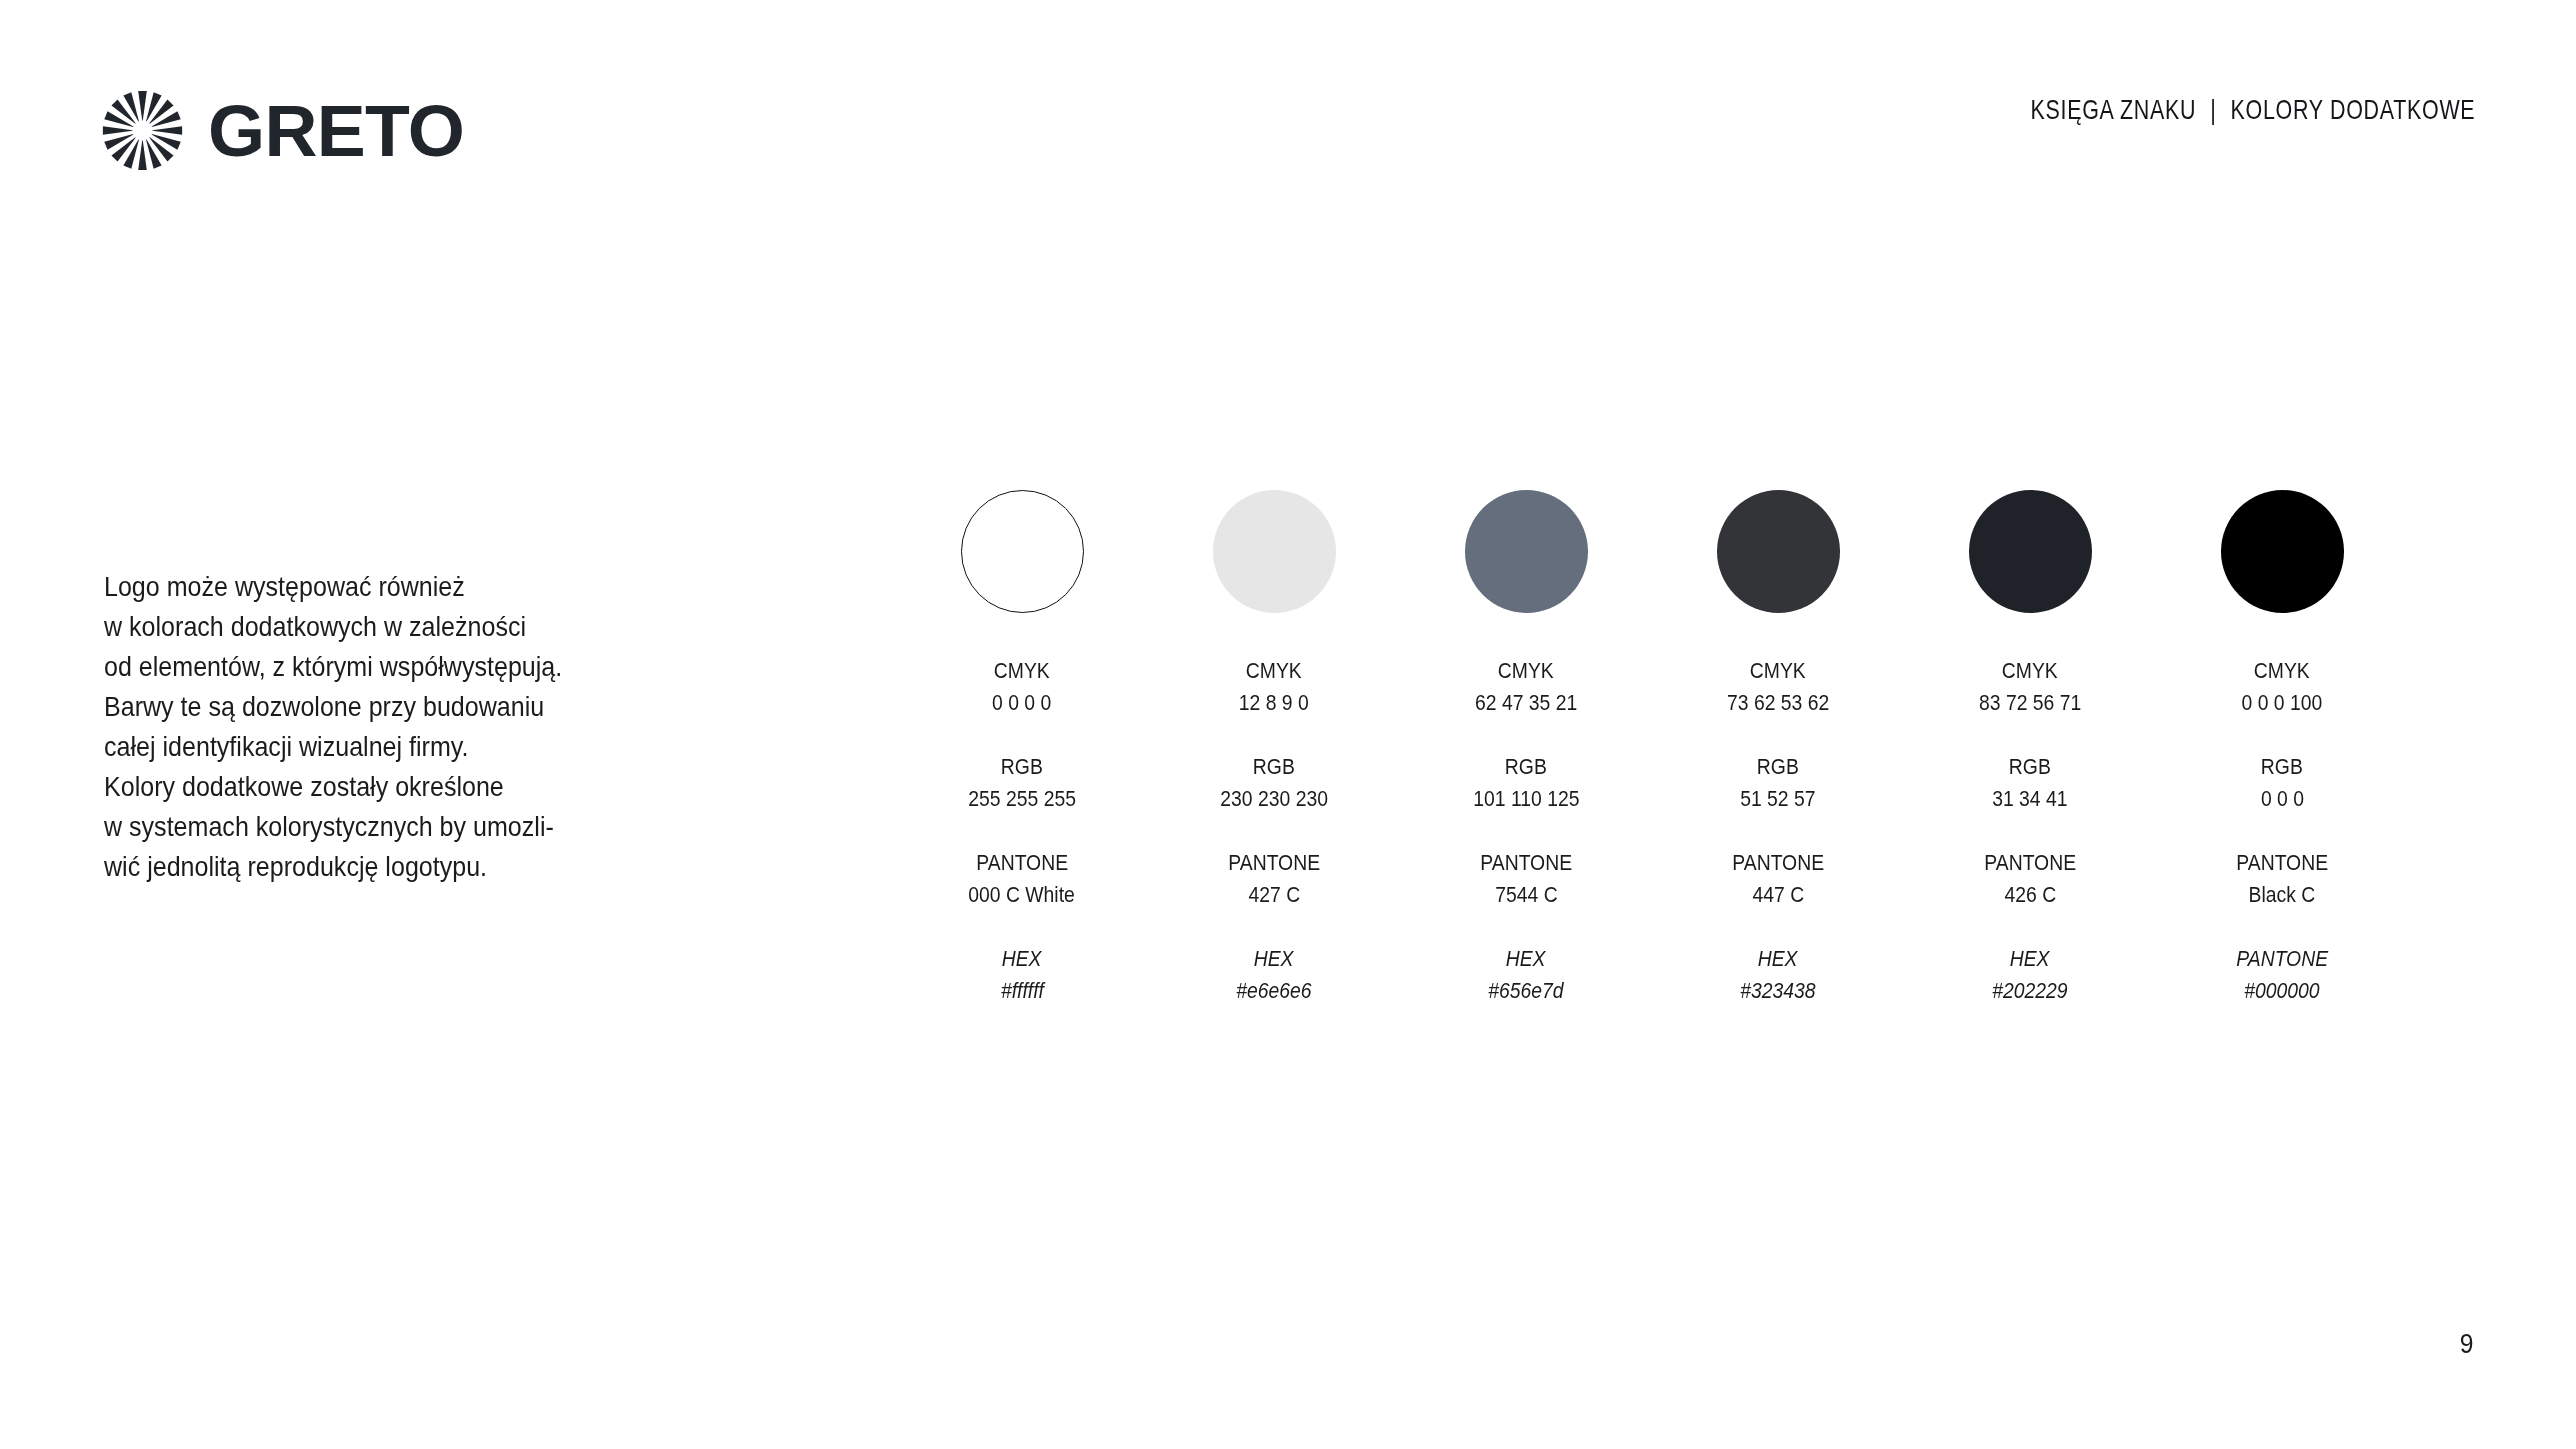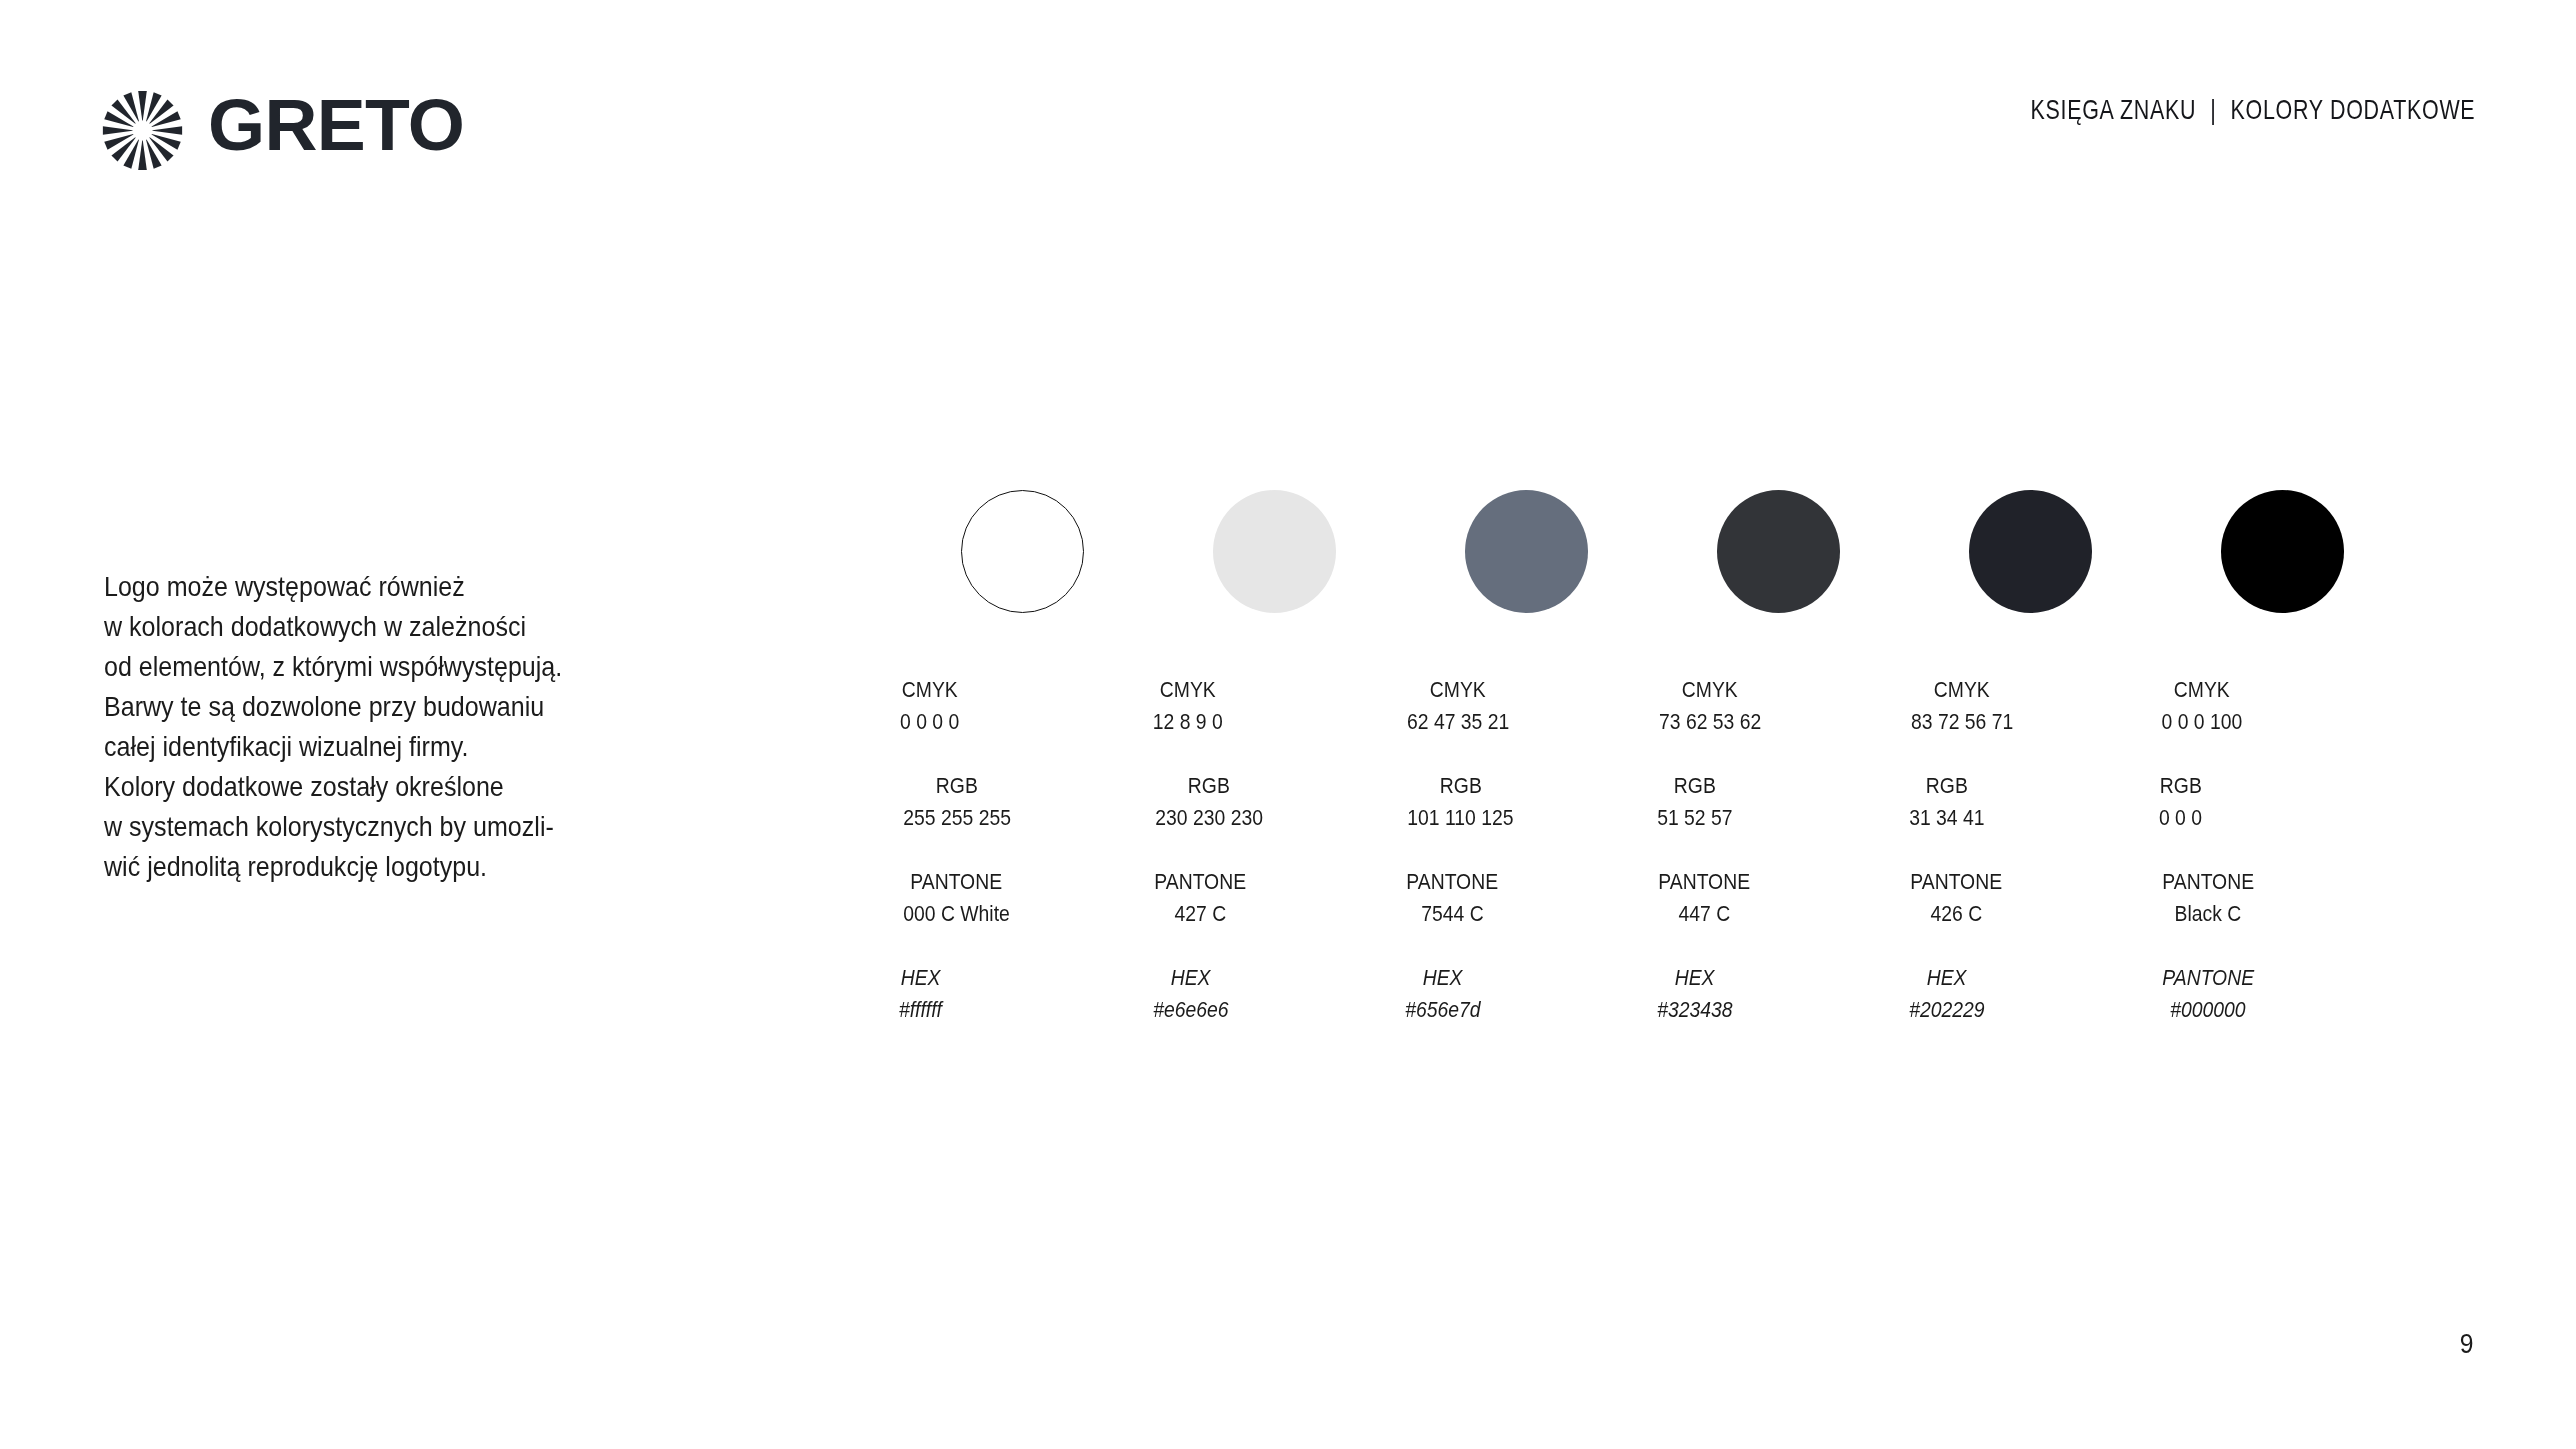--- a/index.html
+++ b/index.html
@@ -16,21 +16,21 @@
     color: #1d1d1d;
     -webkit-font-smoothing: antialiased;
   }
 
   
   #brand-logo {
     position: absolute;
     left: 101px;
     top: 89px;
     display: flex;
-    align-items: flex-start;
+    align-items: center;
     gap: 24px;
   }
   #logo-mark {
     width: 83px;
     height: 83px;
     display: block;
   }
   #logo-wordmark {
     font-family: "Liberation Sans", sans-serif;
     font-weight: 700;
@@ -98,24 +98,24 @@
     flex-direction: column;
     align-items: center;
   }
   .swatch-circle {
     width: 123px;
     height: 123px;
     border-radius: 50%;
     box-sizing: border-box;
   }
   .swatch-specs {
-    margin-top: 61px;
+    margin-top: 42px;
     display: flex;
     flex-direction: column;
-    align-items: flex-start;
+    align-items: center;
     width: 100%;
   }
   .spec-group {
     display: flex;
     flex-direction: column;
     align-items: center;
     margin-bottom: 32px;
   }
   .spec-group:last-child { margin-bottom: 0; font-style: italic; }
   .spec-label,

